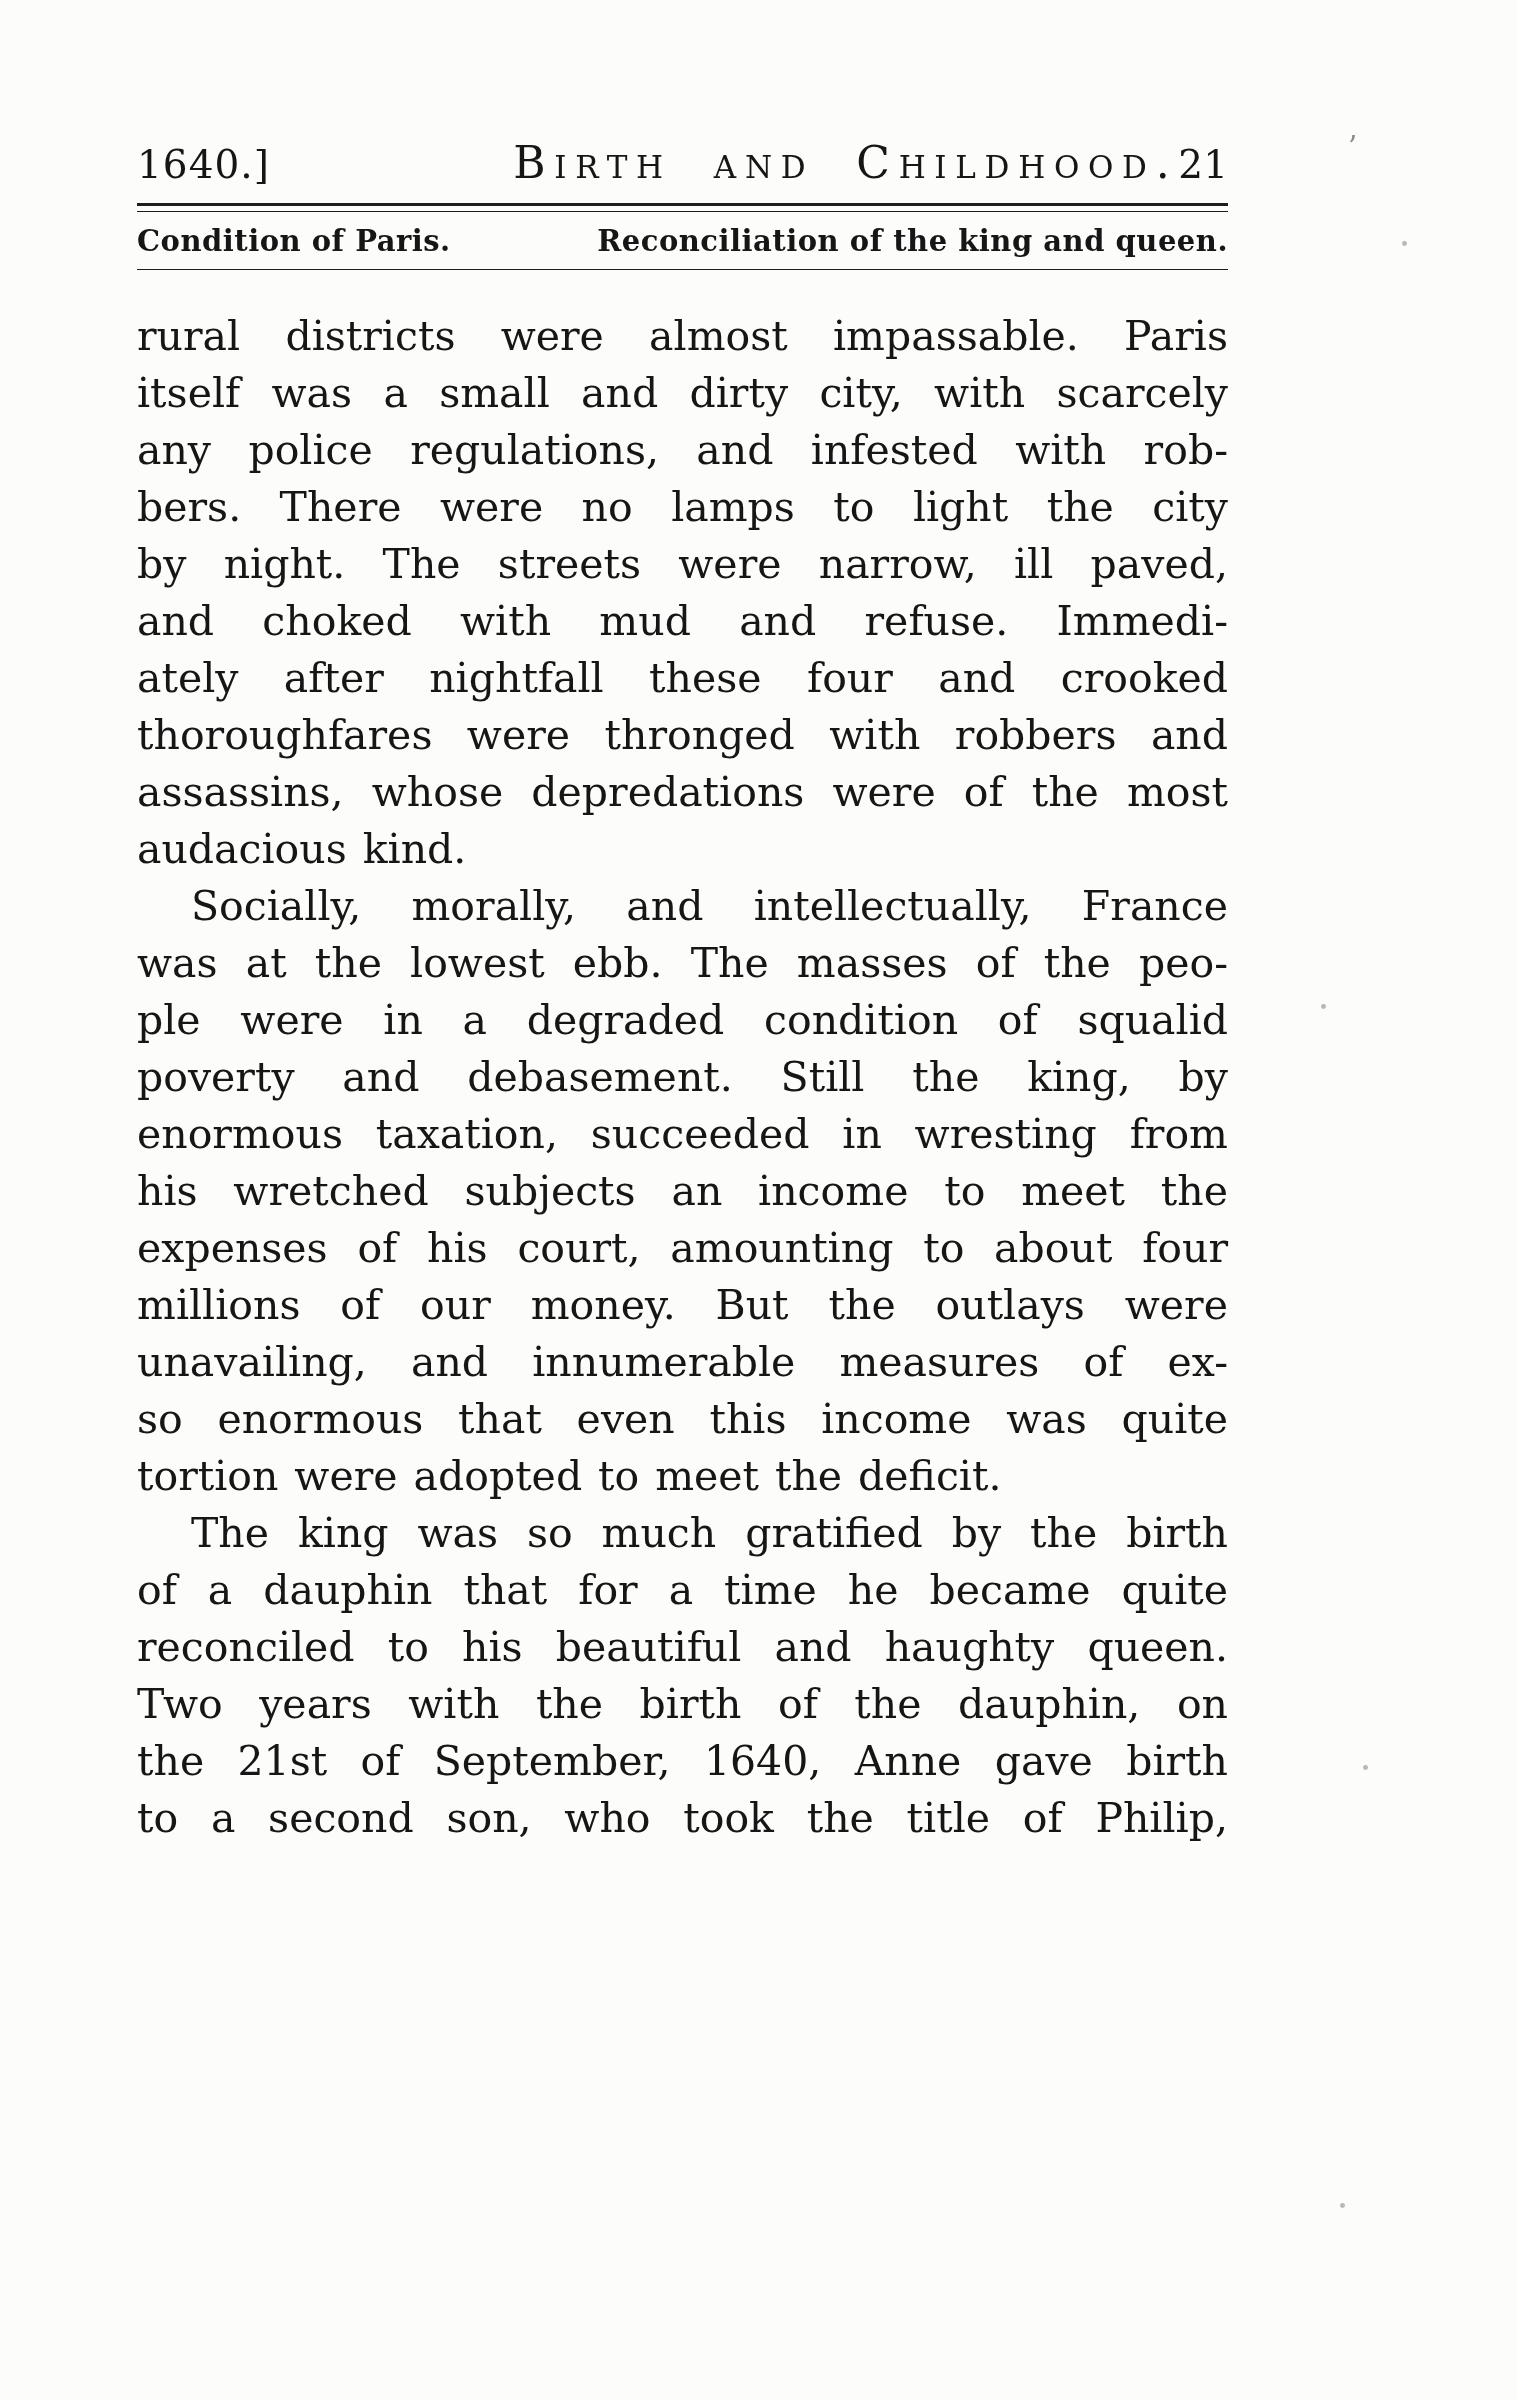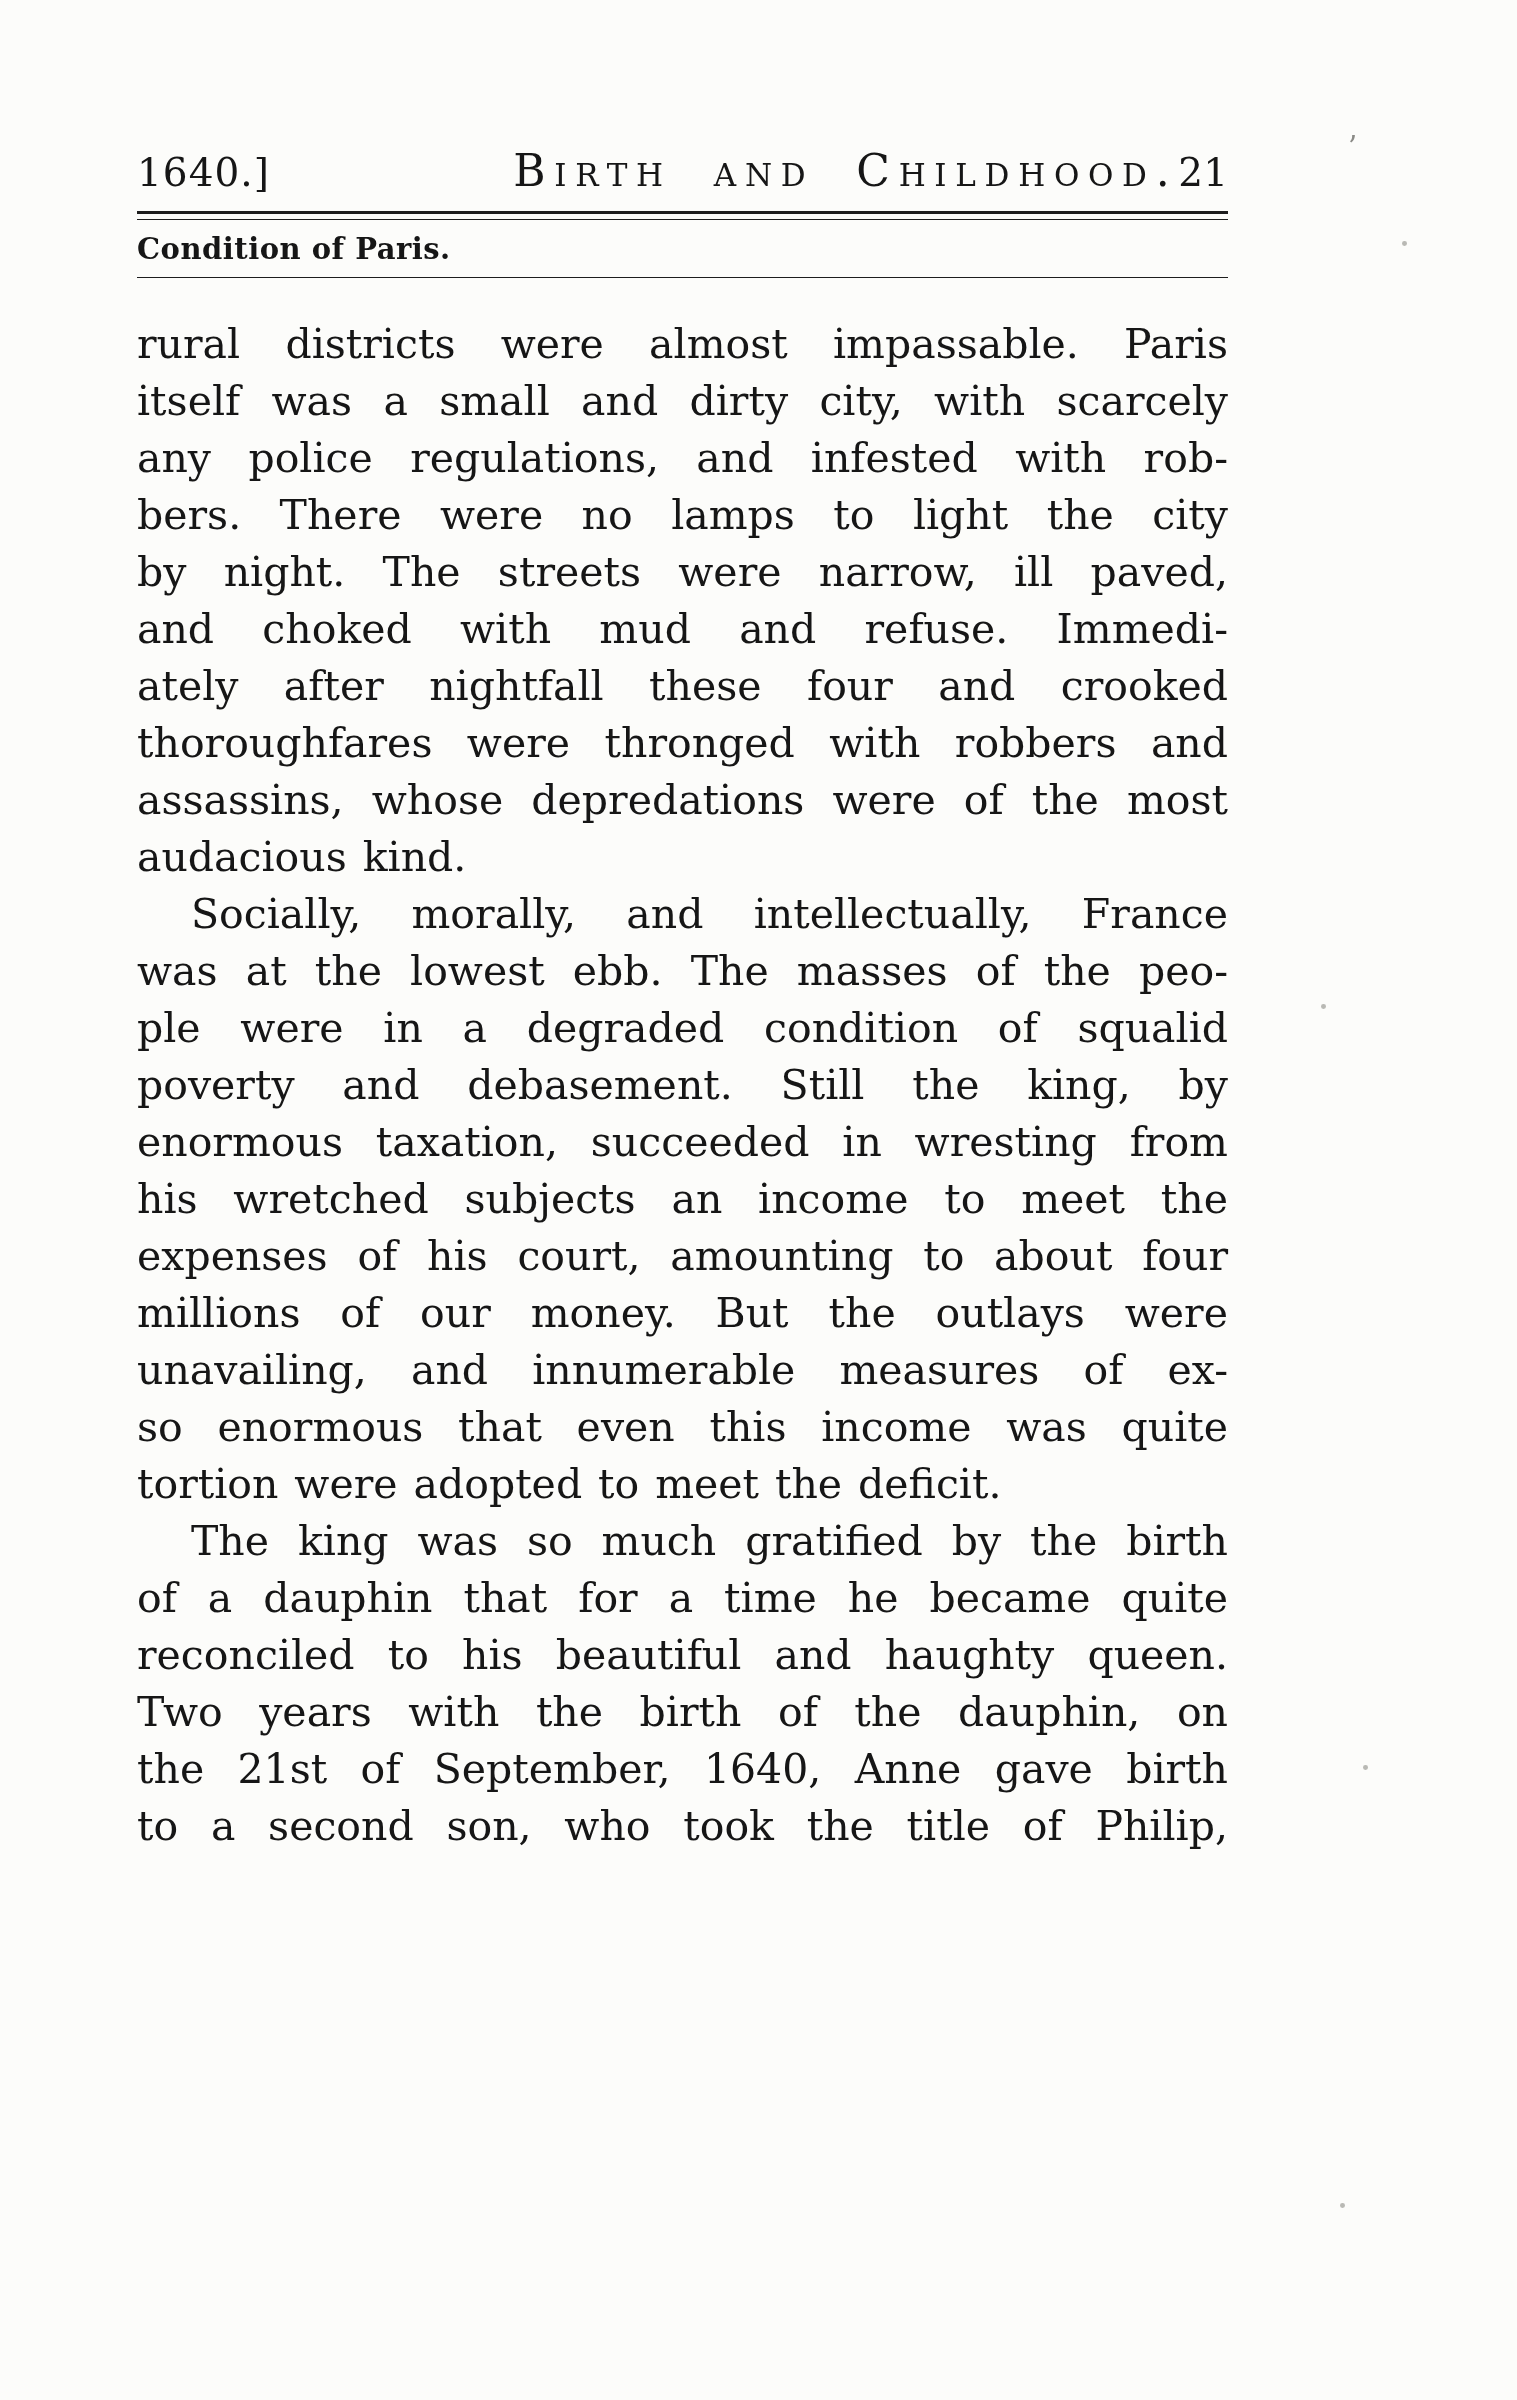--- a/index.html
+++ b/index.html
@@ -13,21 +13,21 @@
     width: 1518px;
     height: 2400px;
     margin: 0 auto;
     background: #fcfcfa;
     color: #161616;
     overflow: hidden;
   }
   .text-block {
     position: absolute;
     left: 137px;
-    top: 124px;
+    top: 116px;
     width: 1091px;
   }
   
   .running-header {
     display: flex;
     align-items: baseline;
     justify-content: space-between;
     font-size: 40px;
   }
   .header-year {
@@ -110,20 +110,21 @@
       <span class="header-year">1640.]</span>
       <span class="header-title">Birth and Childhood.</span>
       <span class="header-page-number">21</span>
     </div>
 
     <div class="rule-thick"></div>
     <div class="rule-thin"></div>
 
     <div class="subheader">
       <span>Condition of Paris.</span>
+      <span>Reconciliation of the king and queen.</span>
     </div>
 
     <div class="body-text">
 
       <div class="paragraph">
         <div class="line">rural districts were almost impassable.  Paris</div>
         <div class="line">itself was a small and dirty city, with scarcely</div>
         <div class="line">any police regulations, and infested with rob-</div>
         <div class="line">bers.  There were no lamps to light the city</div>
         <div class="line">by night.  The streets were narrow, ill paved,</div>

